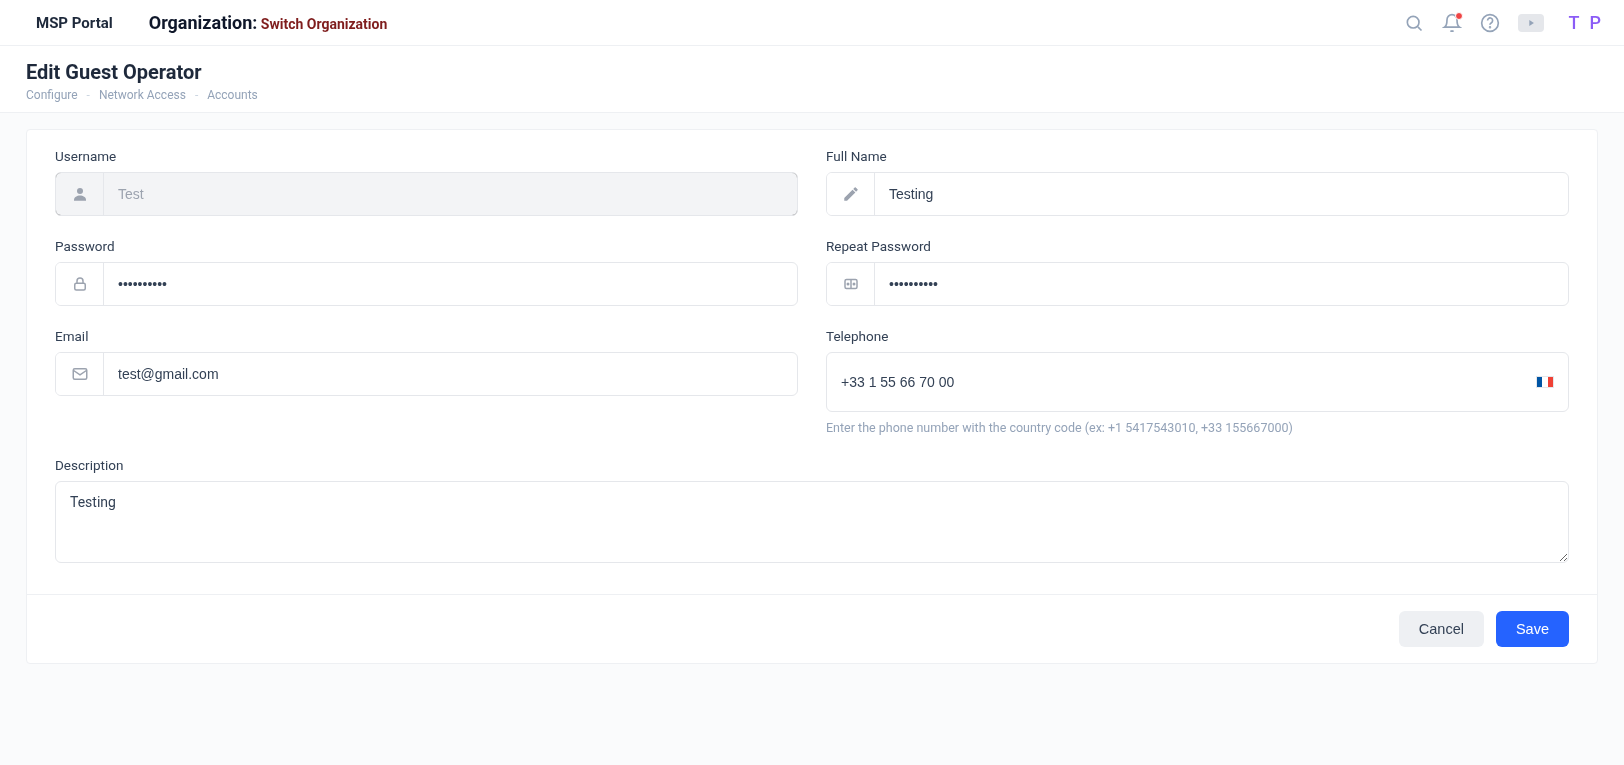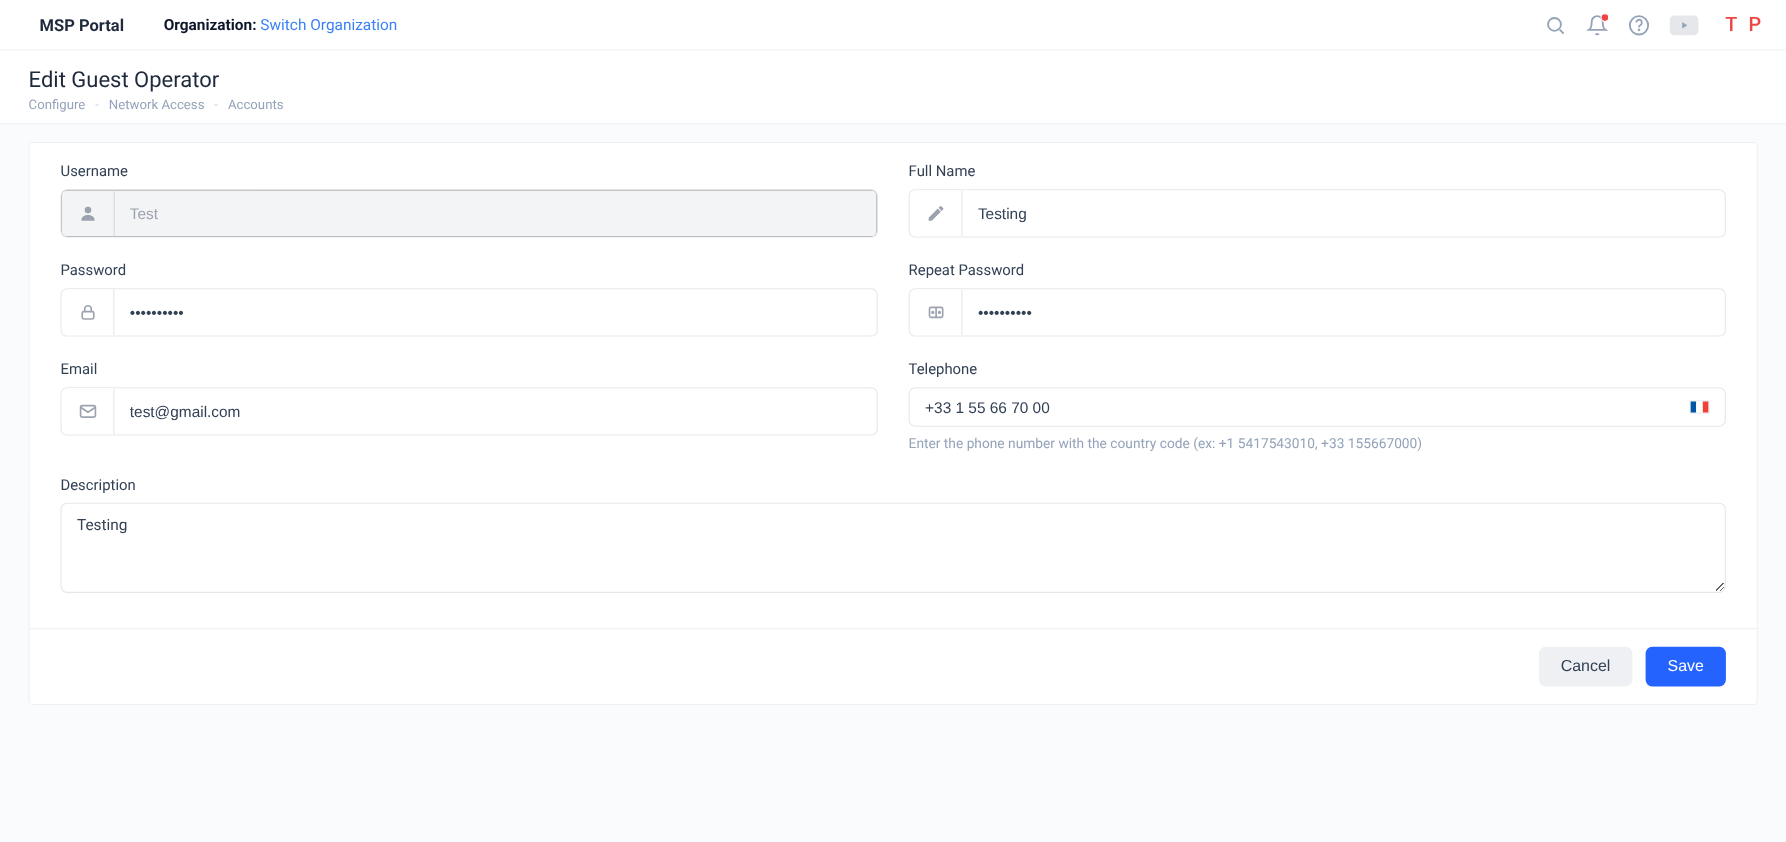--- a/index.html
+++ b/index.html
@@ -12,48 +12,48 @@
   .topbar {
     display: flex;
     align-items: center;
     justify-content: space-between;
     padding: 12px 20px 12px 36px;
     background: #ffffff;
     border-bottom: 1px solid #eef0f3;
   }
   .topbar-left { display: flex; align-items: center; gap: 36px; }
   .brand { font-weight: 700; color: #1e293b; font-size: 15px; }
-  .org-label { font-weight: 700; font-size: 14px; color: #0f172a; }
-  .org-switch { font-weight: 400; font-size: 14px; color: #3b82f6; cursor: pointer; text-align: right; }
+  .org-label { font-weight: 700; font-size: 18px; color: #0f172a; }
+  .org-switch { font-weight: 700; font-size: 14px; color: #7f1d1d; cursor: pointer; text-align: right; }
   .topbar-right { display: flex; align-items: center; gap: 18px; }
   .topbar-icon {
     width: 20px; height: 20px; display:flex; align-items:center; justify-content:center;
     color: #94a3b8; cursor: pointer; position:relative;
   }
   .topbar-icon svg { width: 20px; height: 20px; }
   .dot-badge {
     position: absolute; top: -1px; right: -1px; width: 8px; height: 8px;
     background: #ef4444; border-radius: 50%; border: 1px solid #fff;
   }
   .avatar-badge {
-    font-weight: 500; letter-spacing: 3px; color: #ef4444; font-size: 18px;
+    font-weight: 500; letter-spacing: 3px; color: #8b5cf6; font-size: 18px;
     padding-left: 6px;
   }
   .video-pill {
     width: 26px; height: 18px; border-radius: 4px; background:#e5e7eb;
     display:flex; align-items:center; justify-content:center;
   }
   .video-pill svg { width:10px; height:10px; color:#94a3b8;}
 
   .page-header {
     padding: 14px 26px 10px 26px;
     background: #ffffff;
     border-bottom: 1px solid #eef0f3;
   }
-  .page-title { font-size: 20px; font-weight: 400; color: #1e293b; }
+  .page-title { font-size: 20px; font-weight: 700; color: #1e293b; }
   .breadcrumb { font-size: 12px; color: #94a3b8; margin-top: 4px; }
   .breadcrumb span { color: #94a3b8; }
   .breadcrumb .sep { margin: 0 6px; color: #cbd5e1; }
 
   .panel {
     margin: 16px 26px 16px 26px;
     border: 1px solid #eef0f3;
     border-radius: 4px;
     background: #ffffff;
   }
@@ -104,21 +104,21 @@
     outline: none;
     padding: 0 14px;
     flex: 1;
     font-size: 14px;
     background: transparent;
     color: #334155;
   }
   .input-wrap.disabled input { color: #9ca3af; background:#f3f4f6; }
   .phone-wrap {
     display: flex; align-items: center;
-    border: 1px solid #e5e7eb; border-radius: 6px; height: 36px;
+    border: 1px solid #e5e7eb; border-radius: 6px; height: 60px;
     padding: 0 14px; background:#fff;
   }
   .phone-wrap input {
     border: none; outline: none; flex: 1; font-size: 14px; color: #334155; background: transparent;
   }
   .flag {
     width: 18px; height: 12px; display:flex; border: 1px solid #e5e7eb; margin-left:8px;
   }
   .flag div { flex:1; }
   .hint { font-size: 12.5px; color: #94a3b8; margin-top: 8px; }

